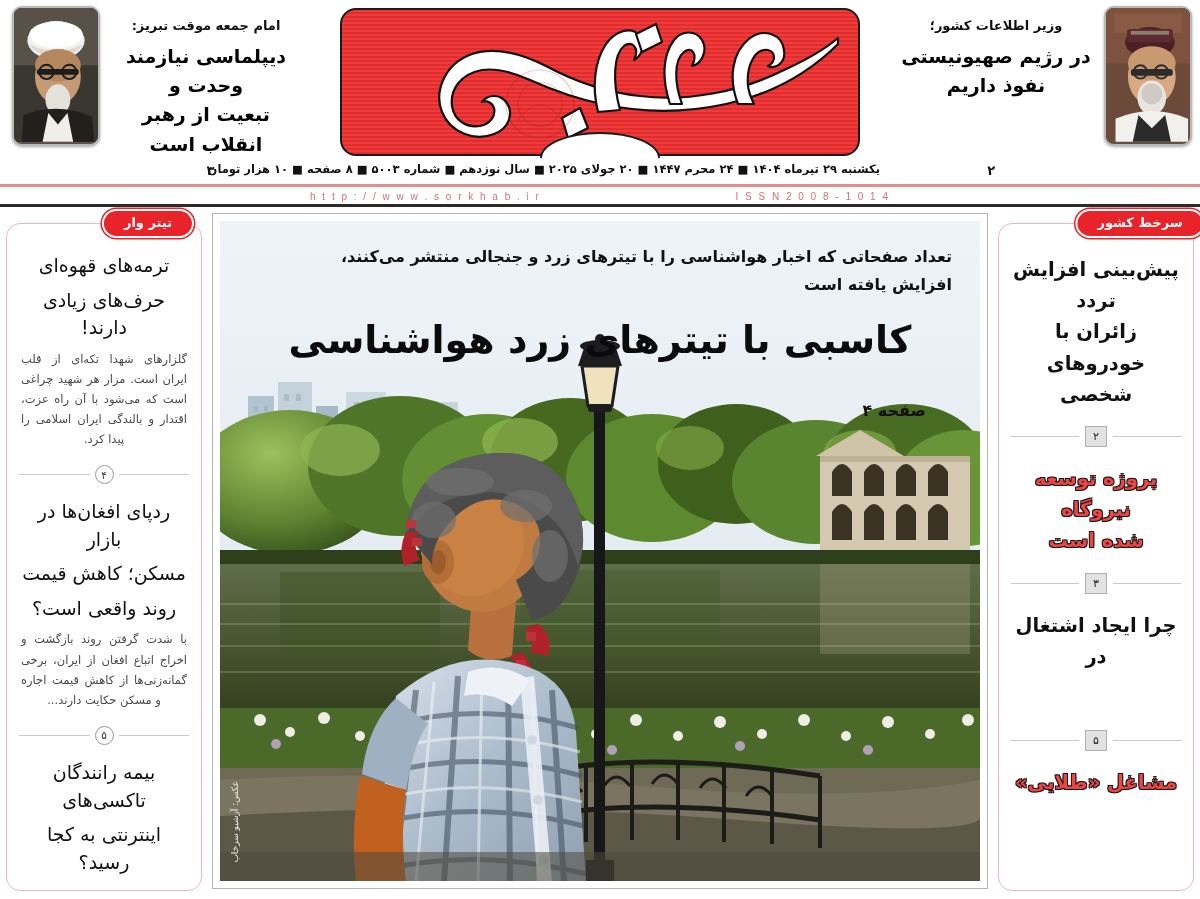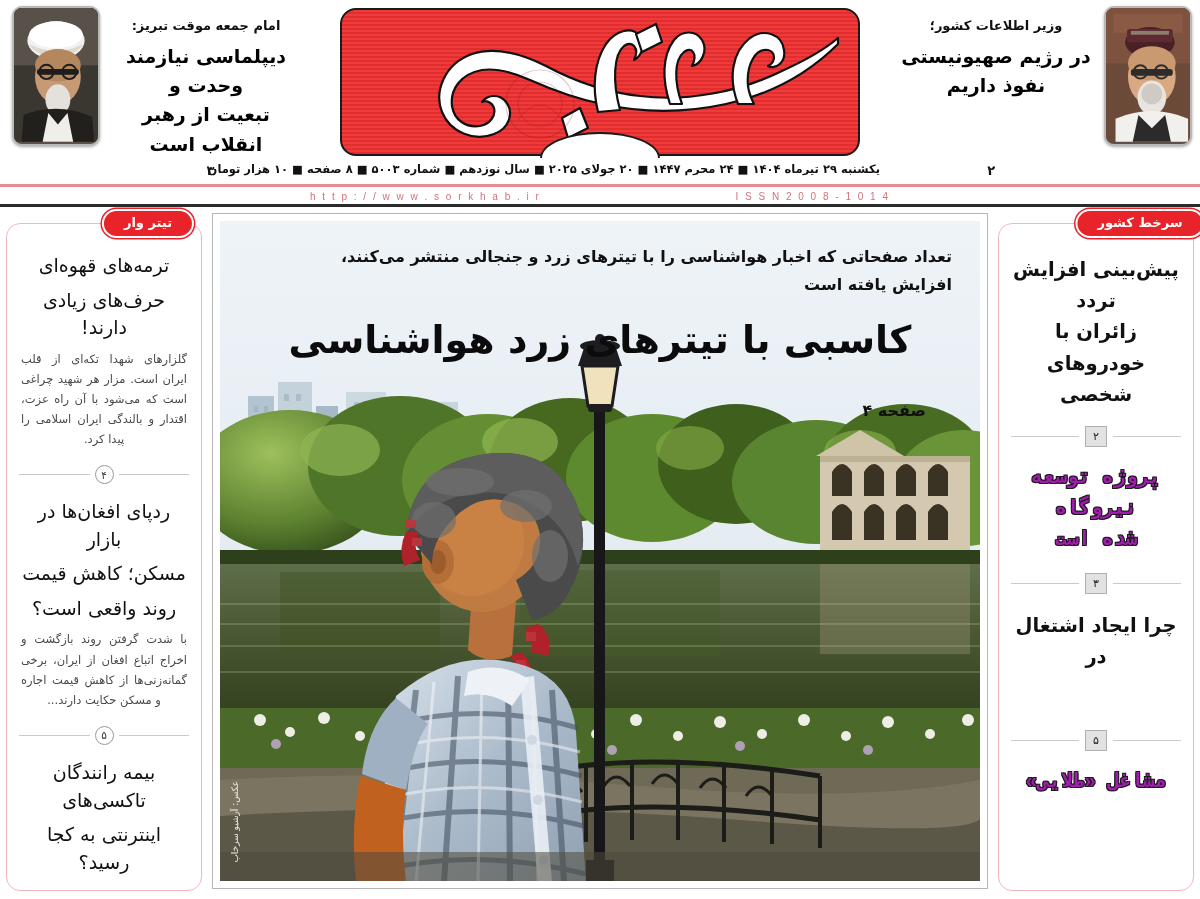--- a/index.html
+++ b/index.html
@@ -257,27 +257,26 @@
   .rc-item { padding: 4px 4px 0 4px; }
   .rc-title {
     font-size: 19.5px;
     font-weight: 700;
     line-height: 1.6;
     color: #111;
     text-align: center;
     letter-spacing: -.3px;
   }
   .rc-title.outlined {
-    color: #a21caf;
+    color: #ef4444;
     -webkit-text-stroke: 1.1px #1a1a1a;
     paint-order: stroke fill;
     text-shadow:
       -1px -1px 0 #1a1a1a,  1px -1px 0 #1a1a1a,
       -1px  1px 0 #1a1a1a,  1px  1px 0 #1a1a1a;
-    font-family: Liberation Mono, monospace;
   }
 
   
   .center-col {
     flex: 1 1 auto;
     padding: 4px 10px 0 10px;
     position: relative;
   }
   .center-frame {
     border: 1px solid #b5b5b5;

